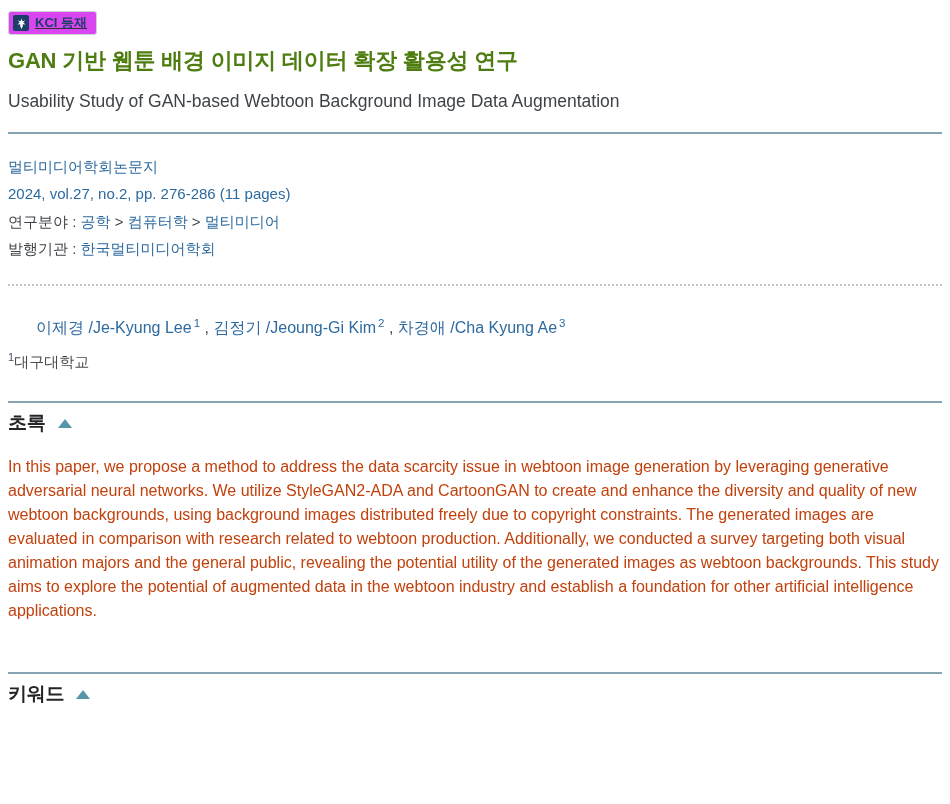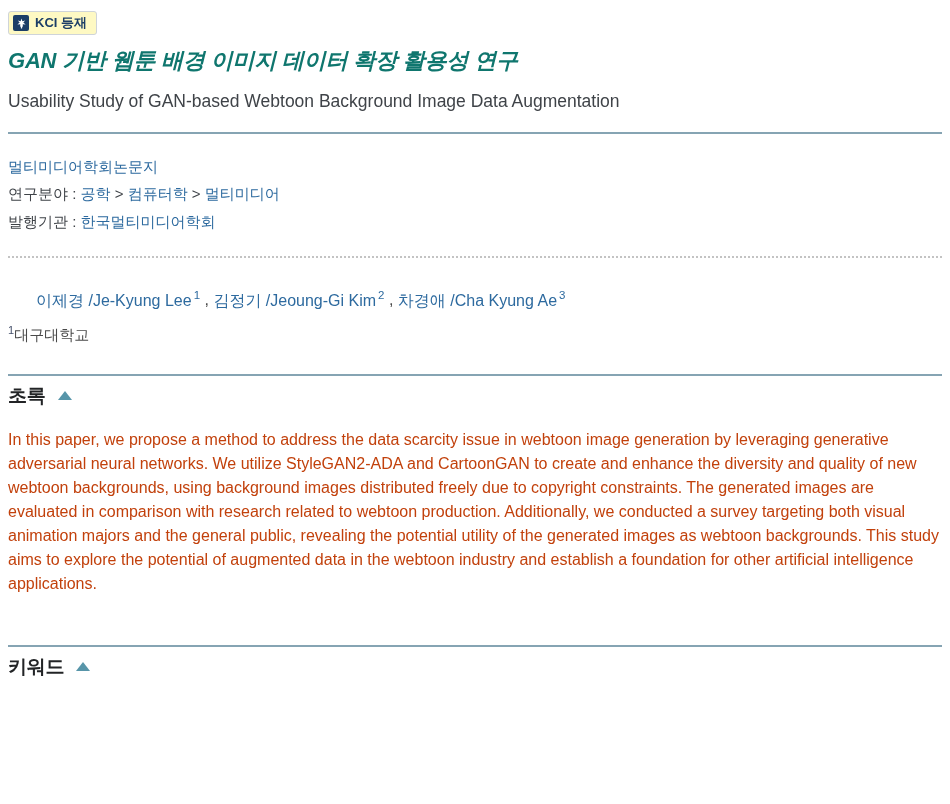--- a/index.html
+++ b/index.html
@@ -11,46 +11,46 @@
     -webkit-font-smoothing: antialiased;
   }
 
   
   .badge {
     display: inline-flex;
     align-items: center;
     gap: 6px;
     border: 1px solid #cfd4d9;
     border-radius: 3px;
-    background: #fef9c3;
+    background: #d946ef;
     padding: 2px 9px 2px 4px;
     margin-top: 3px;
+    text-decoration: underline;
   }
   .badge-icon {
     width: 16px; height: 16px;
     background: #1c3e67;
     border-radius: 2px;
     display: inline-flex;
     align-items: center;
     justify-content: center;
   }
   .badge-label {
     color: #1c3e67;
     font-weight: bold;
     font-size: 13px;
   }
 
   
   .title {
     font-size: 22px;
     font-weight: 700;
-    color: #0f766e;
+    color: #4d7c0f;
     margin: 11px 0 0 0;
     letter-spacing: -0.2px;
-    font-style: italic;
   }
   .subtitle {
     font-size: 17.5px;
     font-weight: 400;
     color: #3f4348;
     margin: 15px 0 0 0;
   }
 
   hr { margin: 0; }
   .rule-blue {
@@ -155,20 +155,23 @@
 <div class="subtitle">Usability Study of GAN-based Webtoon Background Image Data Augmentation</div>
 
 <hr class="rule-blue">
 
 
 <div class="journal-block">
   <div>
     <a class="link">멀티미디어학회논문지</a>
   </div>
   <div>
+    <a class="link">2024, vol.27, no.2, pp. 276-286 (11 pages)</a>
+  </div>
+  <div>
     <span class="meta-label">연구분야 : </span><a class="link">공학</a><span class="meta-sep"> &gt; </span><a class="link">컴퓨터학</a><span class="meta-sep"> &gt; </span><a class="link">멀티미디어</a>
   </div>
   <div>
     <span class="meta-label">발행기관 : </span><a class="link">한국멀티미디어학회</a>
   </div>
 </div>
 
 <hr class="rule-dotted">
 
 

